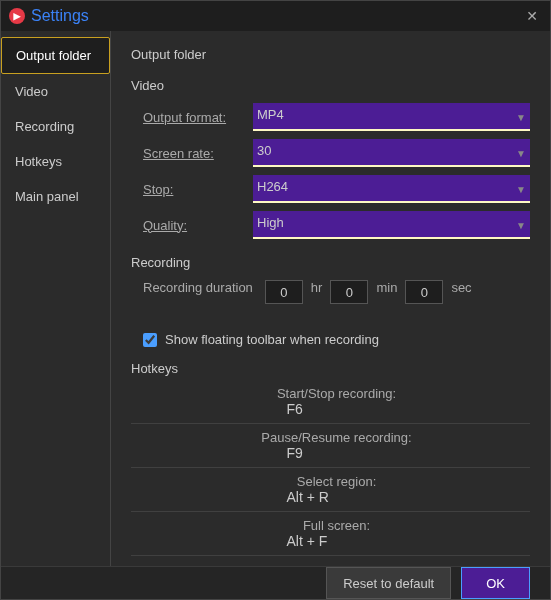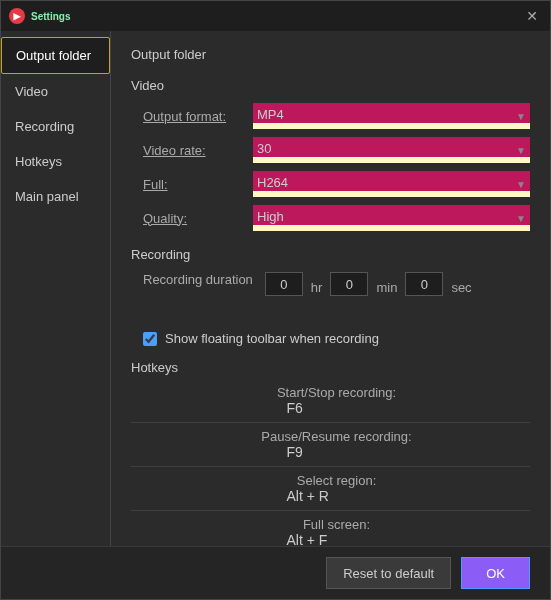--- a/index.html
+++ b/index.html
@@ -40,23 +40,22 @@
       background: #e63946;
       border-radius: 50%;
       display: flex;
       align-items: center;
       justify-content: center;
       font-size: 9px;
       color: white;
       font-weight: bold;
     }
     .title-text {
-      font-size: 10px;
-      color: #86efac;
-      font-weight: bold;
+      font-size: 16px;
+      color: #3b82f6;
     }
     .close-btn {
       width: 20px;
       height: 20px;
       display: flex;
       align-items: center;
       justify-content: center;
       color: #aaa;
       font-size: 14px;
       cursor: pointer;
@@ -142,25 +141,25 @@
       text-decoration: underline;
     }
     .select-wrapper {
       flex: 1;
       position: relative;
       display: flex;
       align-items: center;
     }
     .select-wrapper select {
       width: 100%;
-      background: #be185d;
+      background: #4c1d95;
       border: none;
-      border-bottom: 6px solid #fef9c3;
-      color: #ccc;
-      padding: 4px 20px 1px 4px;
+      border-bottom: 2px solid #fef9c3;
+      color: #ccc;
+      padding: 4px 20px 7px 4px;
       font-size: 13px;
       appearance: none;
       cursor: pointer;
       outline: none;
     }
     .select-arrow {
       position: absolute;
       right: 4px;
       color: #888;
       font-size: 10px;
@@ -188,21 +187,21 @@
       border: 1px solid #555;
       color: #ccc;
       padding: 2px 4px;
       font-size: 13px;
       text-align: center;
       height: 24px;
     }
     .duration-unit {
       color: #aaa;
       font-size: 13px;
-      margin: 8px 4px;
+      margin: 0 4px;
     }
     .checkbox-row {
       display: flex;
       align-items: center;
       padding-left: 12px;
       gap: 8px;
       margin-top: 28px;
     }
     .checkbox-row input[type=checkbox] {
       width: 14px;
@@ -233,36 +232,36 @@
     }
     .hotkey-value {
       color: #ccc;
       font-size: 14px;
       width: 100px;
     }
     .footer {
       display: flex;
       justify-content: flex-end;
       gap: 10px;
-      padding: 10px 20px;
+      padding: 0 20px;
       background: #252525;
       border-top: 1px solid #3a3a3a;
       flex-shrink: 0;
     }
     .btn-reset {
       background: #3a3a3a;
       border: 1px solid #555;
       color: #ccc;
       padding: 6px 16px;
       font-size: 13px;
       cursor: pointer;
       height: 32px;
     }
     .btn-ok {
-      background: #8b5cf6;
+      background: #4c1d95;
       border: 1.5px solid #4a9eff;
       color: #fff;
       padding: 6px 24px;
       font-size: 13px;
       cursor: pointer;
       height: 32px;
       font-weight: 500;
     }
   </style>
 </head>
@@ -301,31 +300,31 @@
           <span class="field-label">Output format:</span>
           <div class="select-wrapper">
             <select>
               <option>MP4</option><option>AVI</option><option>MKV</option><option>MOV</option>
             </select>
             <span class="select-arrow">▼</span>
           </div>
         </div>
 
         <div class="field-row">
-          <span class="field-label">Video rate:</span>
+          <span class="field-label">Screen rate:</span>
           <div class="select-wrapper">
             <select>
               <option>15</option><option>20</option><option>24</option><option>25</option><option selected="">30</option><option>60</option>
             </select>
             <span class="select-arrow">▼</span>
           </div>
         </div>
 
         <div class="field-row">
-          <span class="field-label">Full:</span>
+          <span class="field-label">Stop:</span>
           <div class="select-wrapper">
             <select>
               <option selected="">H264</option><option>H265</option><option>VP8</option>
             </select>
             <span class="select-arrow">▼</span>
           </div>
         </div>
 
         <div class="field-row">
           <span class="field-label">Quality:</span>

